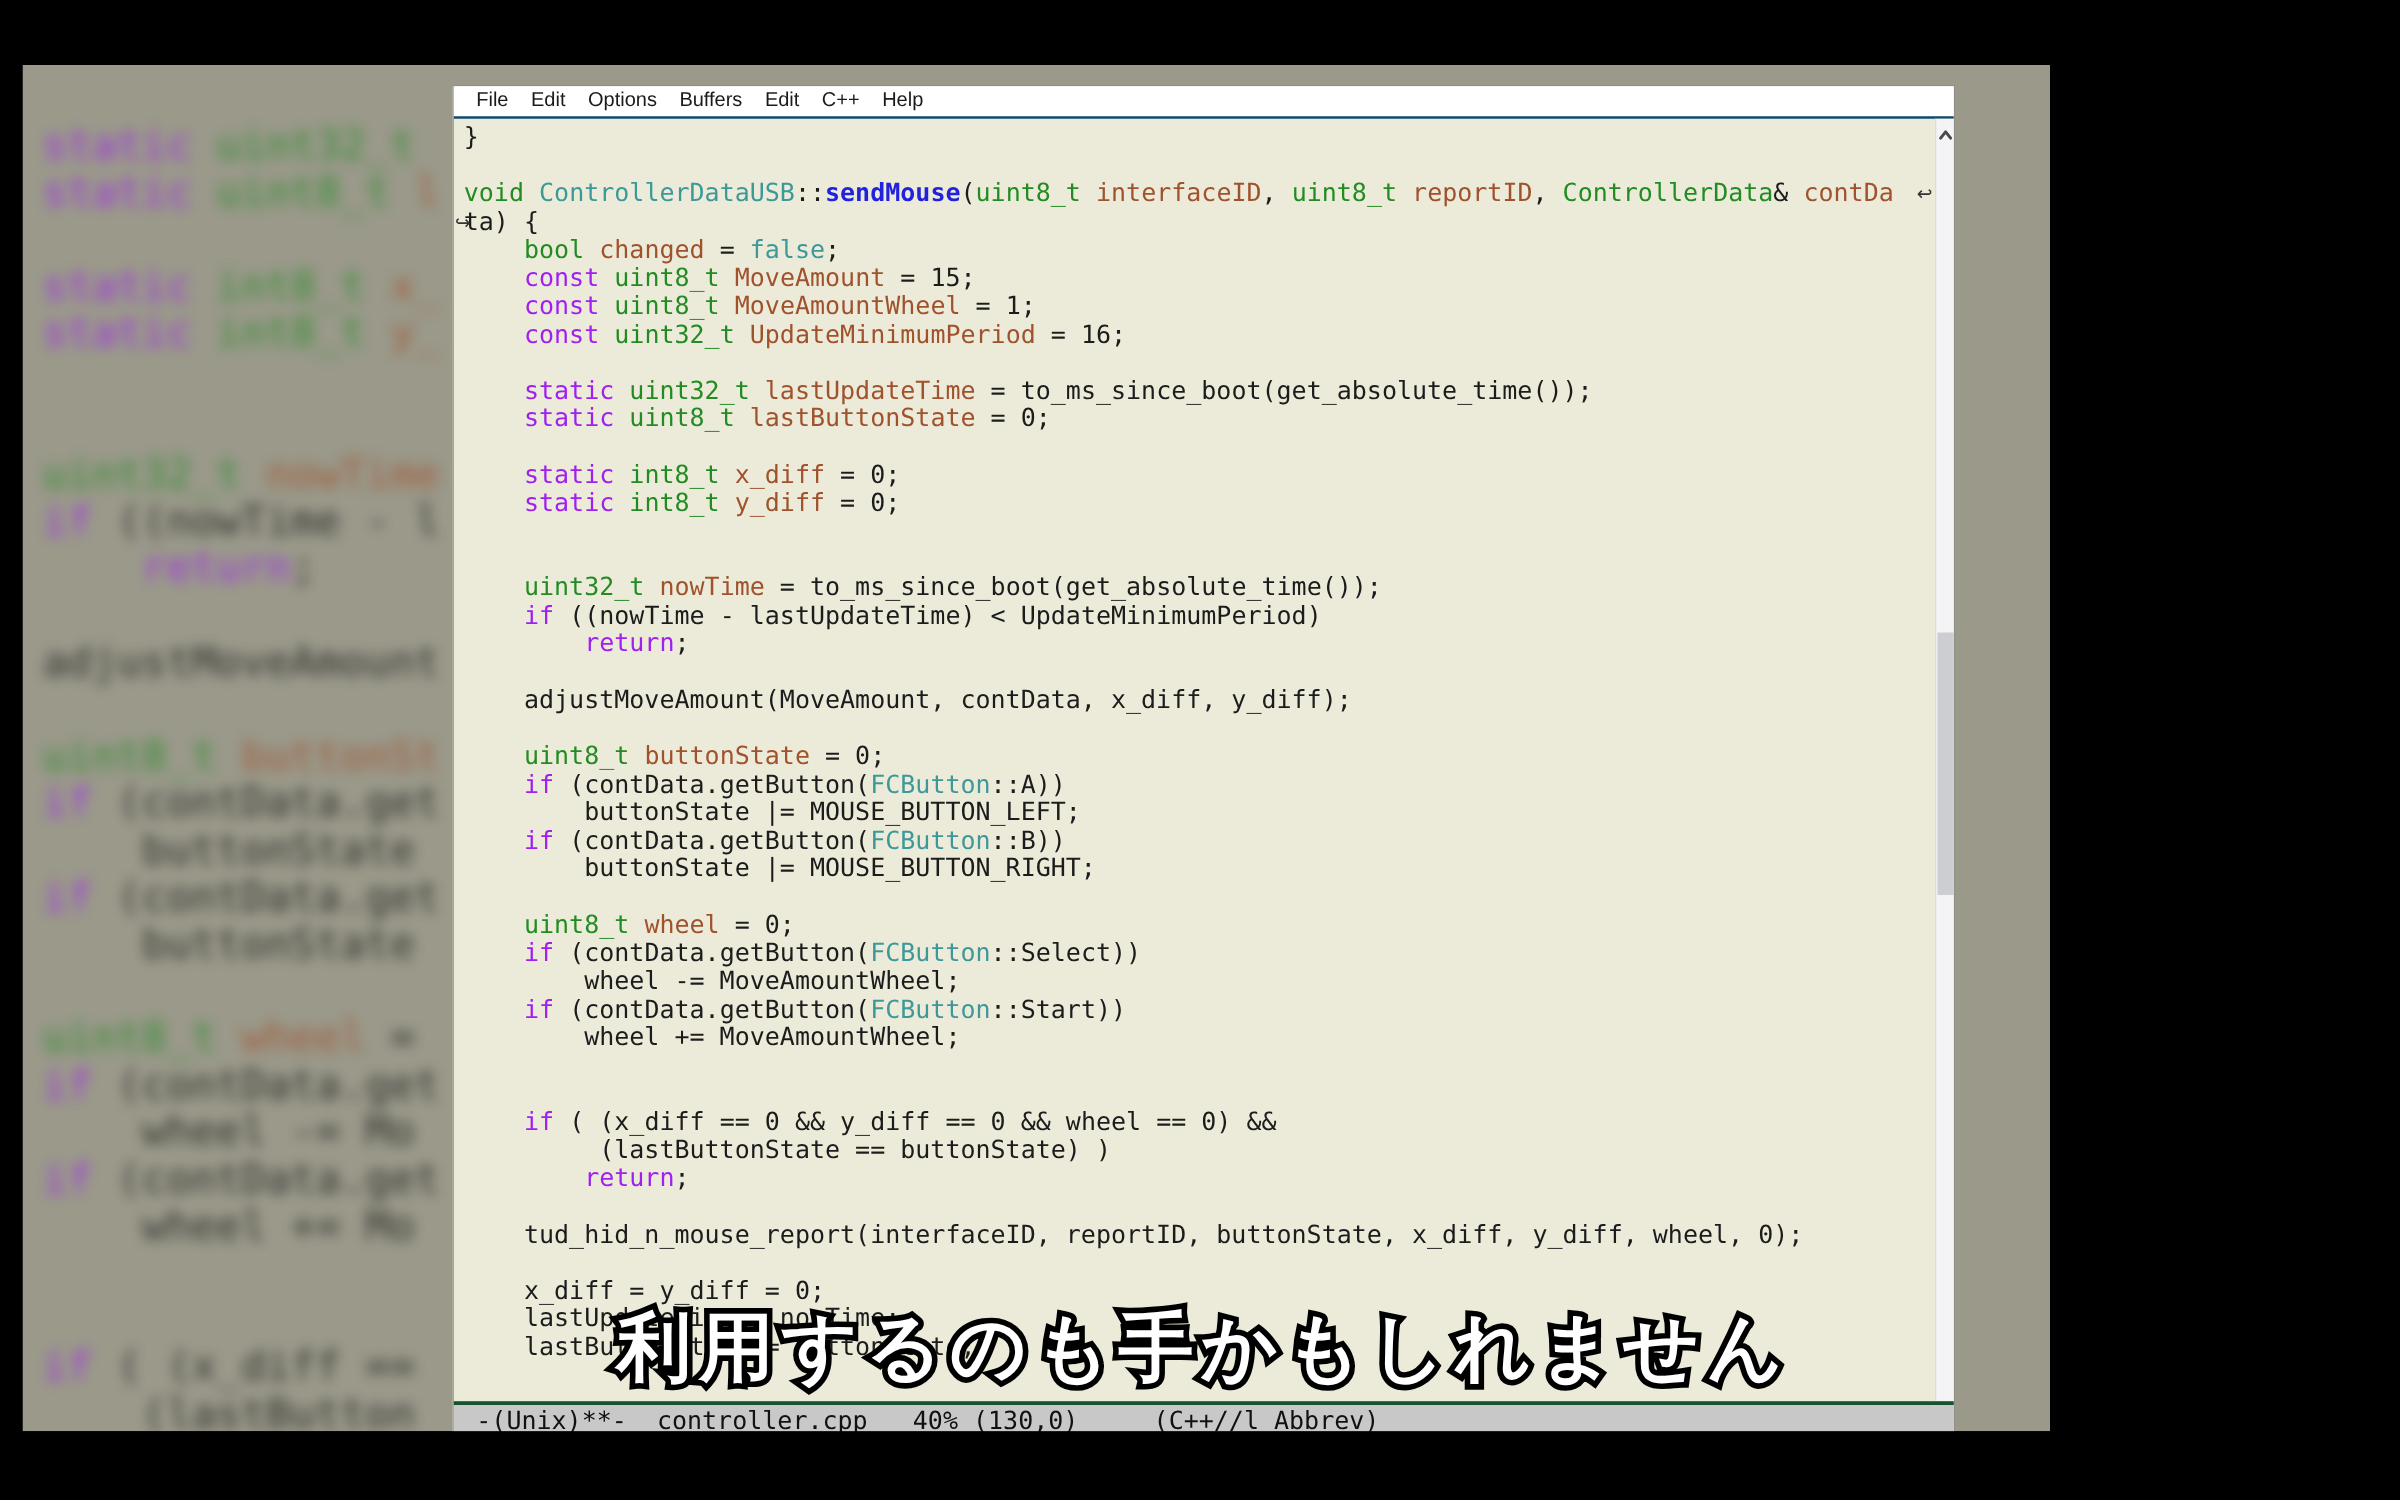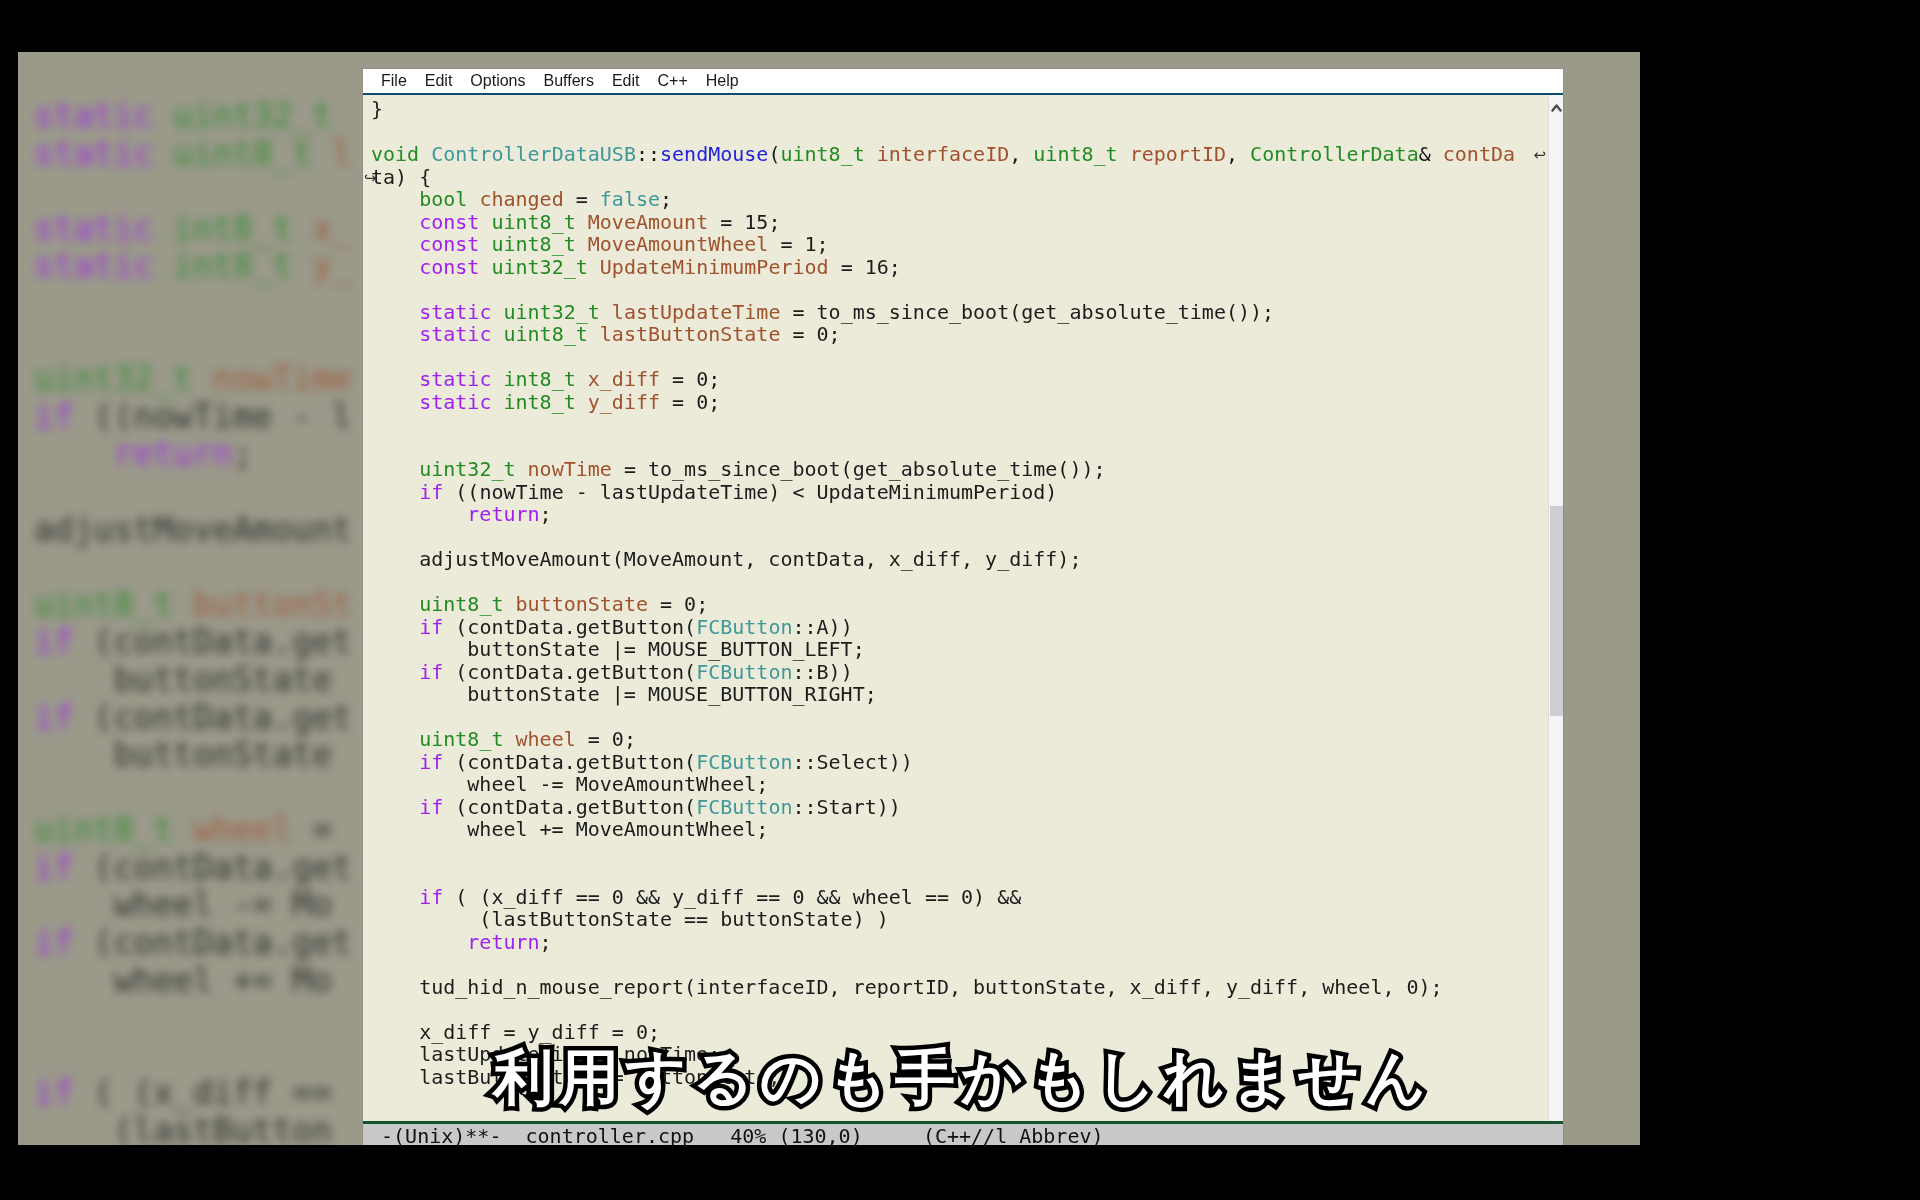--- a/index.html
+++ b/index.html
@@ -29,21 +29,21 @@
            border-bottom:2px solid #0c4a6e;}
   .menu-item{padding:0 9px;cursor:default;}
 
   .code-area{position:absolute;left:0;top:26px;right:15px;bottom:24px;overflow:hidden;
              padding:3px 0 0 8px;font-family:"DejaVu Sans Mono","Liberation Mono",monospace;
              font-size:20px;color:var(--c-plain);white-space:pre;}
   .cl{position:relative;height:22.5px;line-height:22.5px;}
   .tok-k{color:var(--c-keyword);}
   .tok-t{color:var(--c-type);}
   .tok-v{color:var(--c-variable);}
-  .tok-f{color:var(--c-function);font-weight:normal;}
+  .tok-f{color:var(--c-function);font-weight:bold;}
   .tok-c{color:var(--c-constant);}
   .tok-p{color:var(--c-plain);}
   .wr{font-family:"DejaVu Sans",sans-serif;font-size:15px;color:#333;}
   .we{position:absolute;right:2px;top:1px;}
   .ws{position:absolute;left:-7px;top:1px;}
 
   
   .scrollbar{position:absolute;top:26px;right:0;bottom:24px;width:15px;background:var(--c-scroll_track);
              border-left:1px solid #dcdcdc;}
   .scroll-up{position:absolute;top:8px;left:2px;width:11px;height:11px;}

